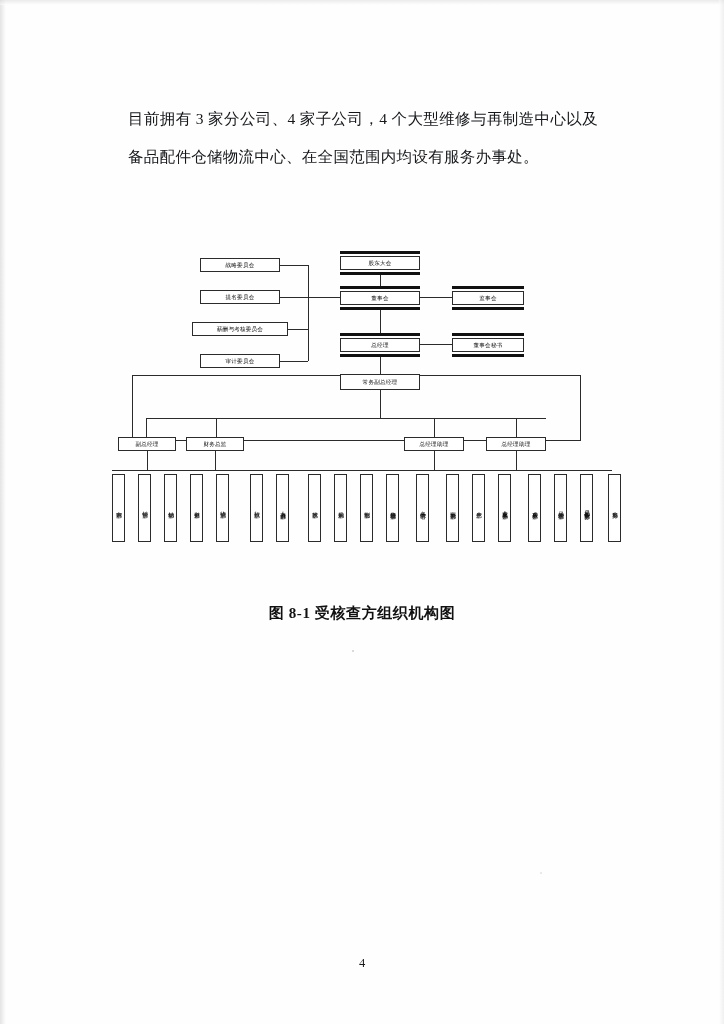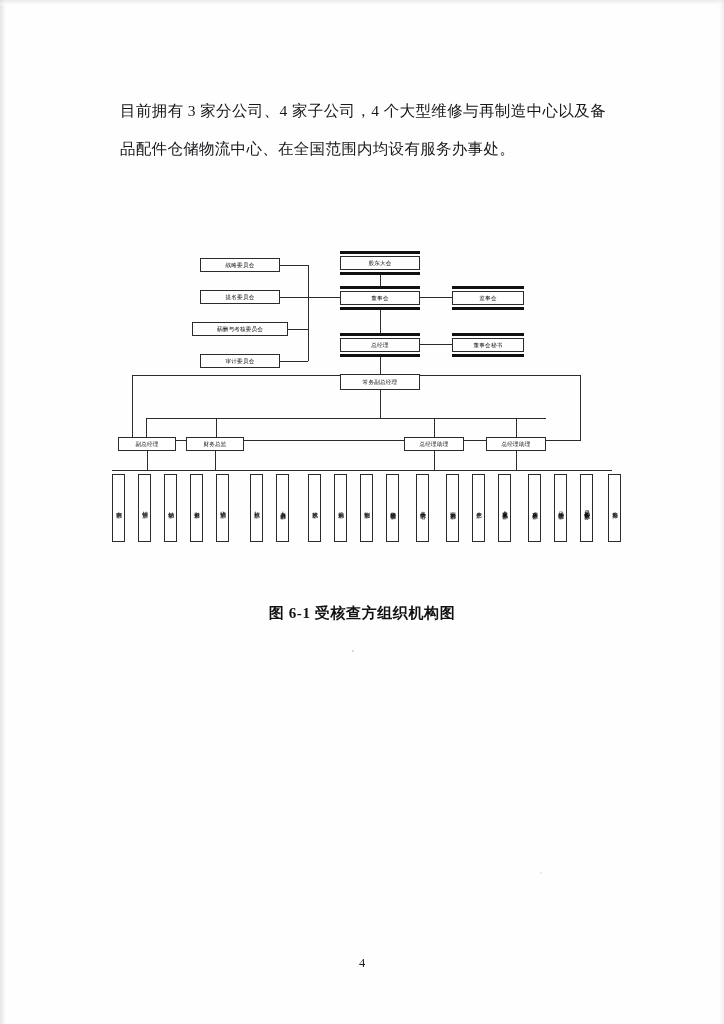--- a/index.html
+++ b/index.html
@@ -44,21 +44,21 @@
     left: 112px;
     top: 84px;
     width: 502px;
     font-size: 15.5px;
     line-height: 38px;
     letter-spacing: .3px;
     text-align: justify;
     color: #15171a;
   }
   .body-text p {
-    margin: 8px;
+    margin: 16px;
   }
   .indent {
     text-indent: 31px;
   }
 
   
   .chart {
     position: absolute;
     left: 104px;
     top: 248px;
@@ -233,19 +233,19 @@
     <div class="leaf" style="left:312px; top:226px; width:13px; height:68px;">各经营中心</div>
     <div class="leaf" style="left:342px; top:226px; width:13px; height:68px;">安环动力部</div>
     <div class="leaf" style="left:368px; top:226px; width:13px; height:68px;">生产部</div>
     <div class="leaf" style="left:394px; top:226px; width:13px; height:68px;">专业化服务部</div>
     <div class="leaf" style="left:424px; top:226px; width:13px; height:68px;">客户服务部</div>
     <div class="leaf" style="left:450px; top:226px; width:13px; height:68px;">品质管理部</div>
     <div class="leaf" style="left:476px; top:226px; width:13px; height:68px;">易损备件业务部</div>
     <div class="leaf" style="left:504px; top:226px; width:13px; height:68px;">董秘办</div>
   </div>
 
-  <div class="figure-caption">图 6-1 受核查方组织机构图</div>
+  <div class="figure-caption">图 8-1 受核查方组织机构图</div>
 
   <div class="page-number">4</div>
 
   <div class="speck" style="left:352px; top:650px;"></div>
   <div class="speck" style="left:540px; top:872px; opacity:.4;"></div>
 </div>
 
 </body></html>

